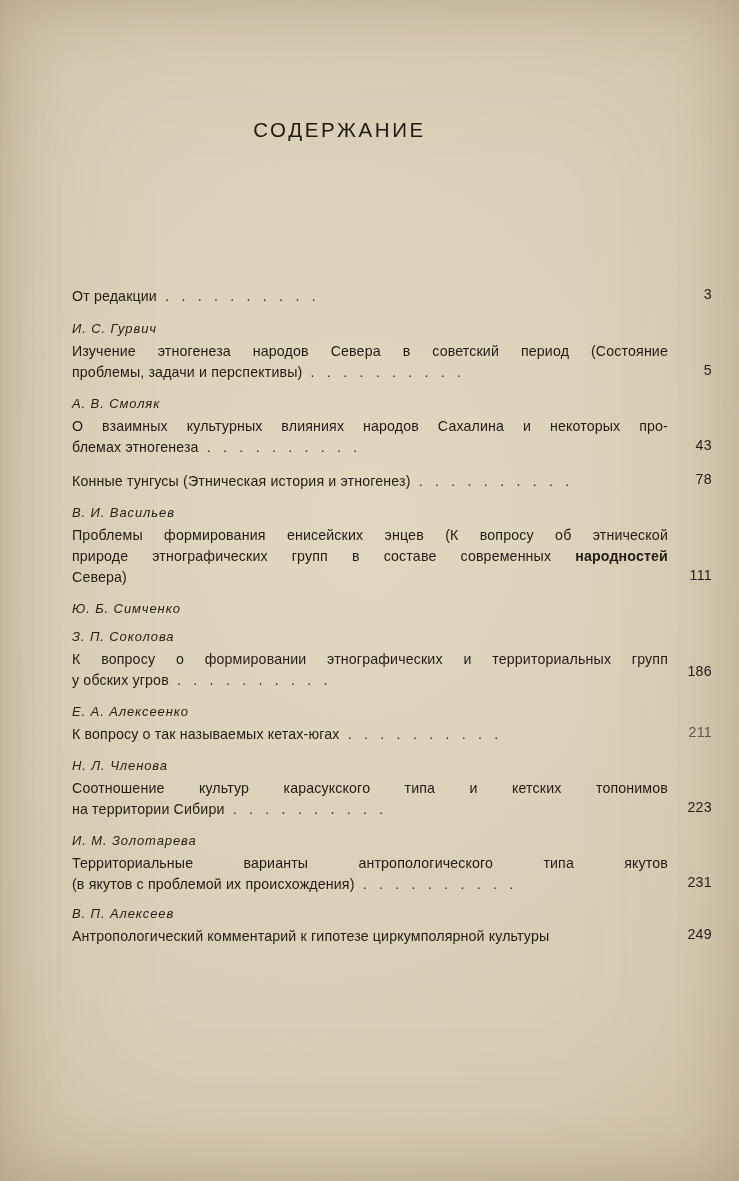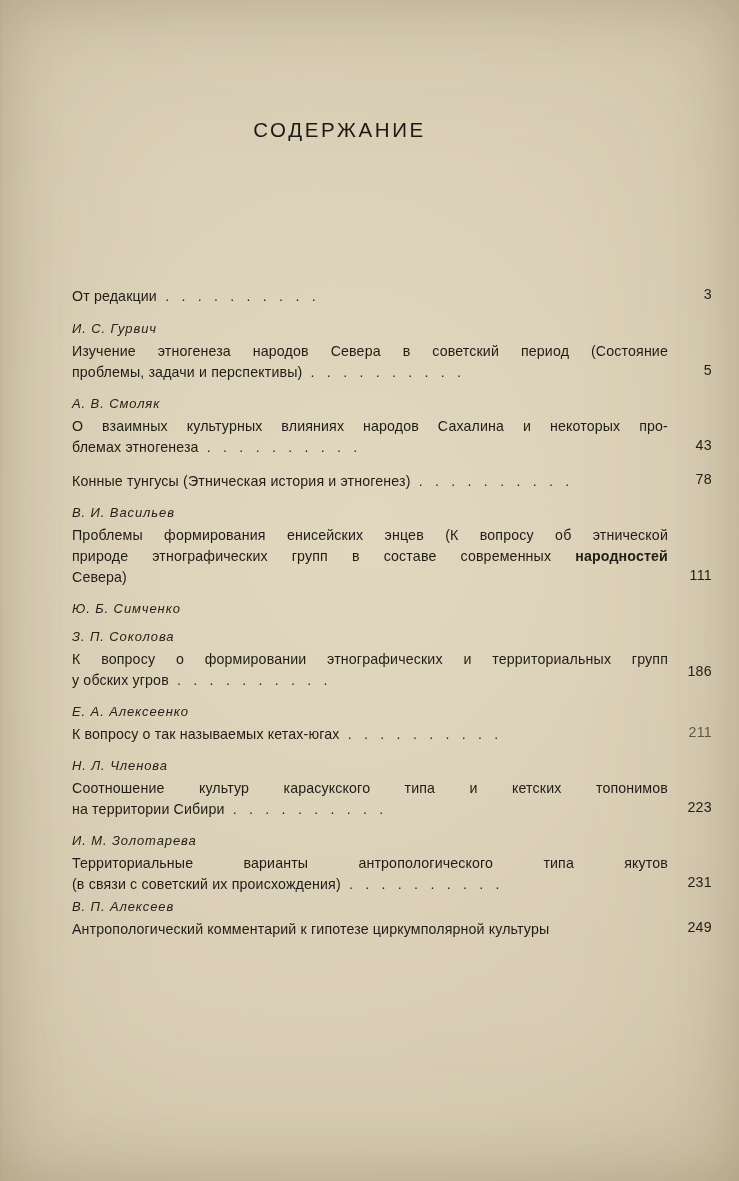--- a/index.html
+++ b/index.html
@@ -194,25 +194,25 @@
 
     <div class="entry e9" style="margin-bottom:13px;">
       <div class="author">Н. Л. Членова</div>
       <div class="row">
         <span class="line justify">Соотношение культур карасукского типа и кетских топонимов</span>
         <span class="line"><span>на территории Сибири</span>&nbsp;&nbsp;<span class="dots">. . . . . . . . . .</span></span>
         <span class="page-num">223</span>
       </div>
     </div>
 
-    <div class="entry e10" style="margin-bottom:4px;">
+    <div class="entry e10" style="margin-bottom:11px;">
       <div class="author">И. М. Золотарева</div>
       <div class="row">
         <span class="line justify">Территориальные варианты антропологического типа якутов</span>
-        <span class="line"><span>(в связи с советский их происхождения)</span>&nbsp;&nbsp;<span class="dots">. . . . . . . . . .</span></span>
+        <span class="line"><span>(в якутов с проблемой их происхождения)</span>&nbsp;&nbsp;<span class="dots">. . . . . . . . . .</span></span>
         <span class="page-num">231</span>
       </div>
     </div>
 
     <div class="entry e11">
       <div class="author">В. П. Алексеев</div>
       <div class="row">
         <span class="line">Антропологический комментарий к гипотезе циркумполярной культуры</span>
         <span class="page-num">249</span>
       </div>

